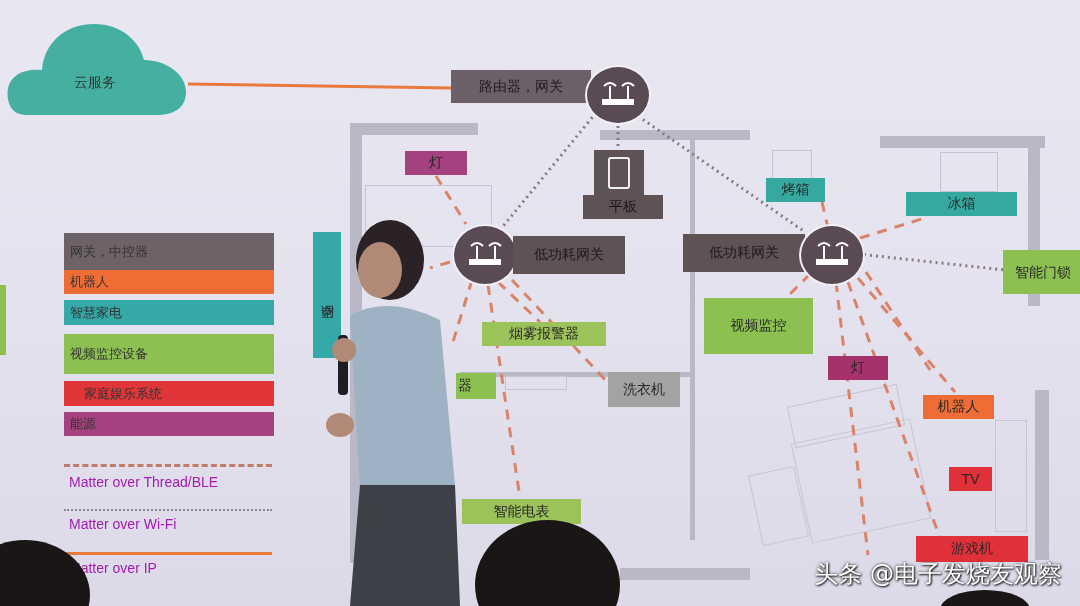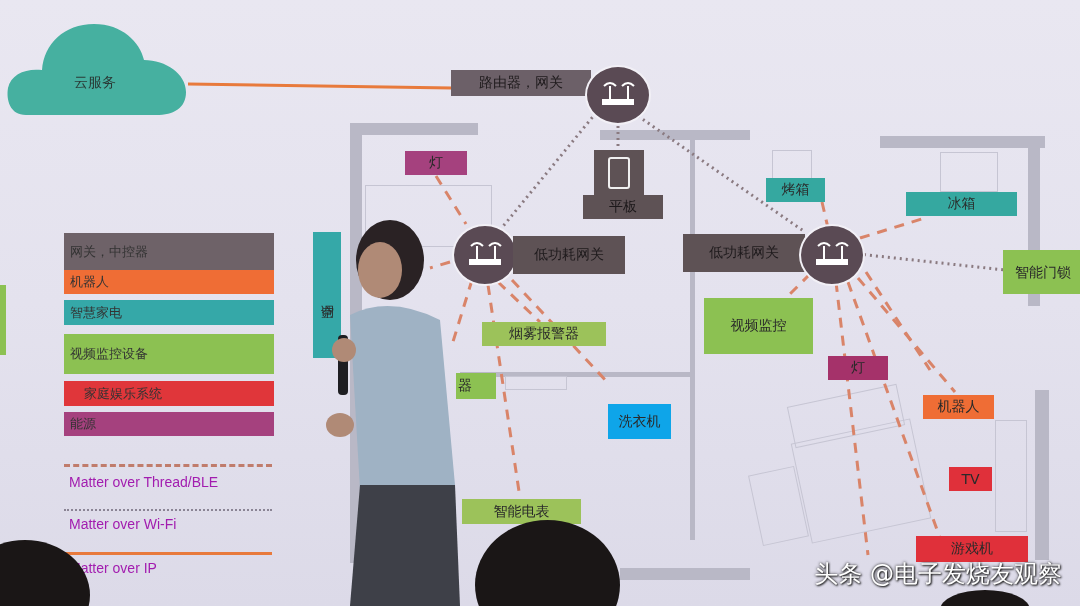--- a/index.html
+++ b/index.html
@@ -66,21 +66,21 @@
     <line x1="858" y1="278" x2="955" y2="392"></line>
     <line x1="866" y1="272" x2="930" y2="370"></line>
   </g>
 </svg>
 
 <svg class="abs" style="left:6px;top:20px;" width="182" height="98" viewBox="0 0 182 98">
   <path d="M20,95 C4,95 0,80 2,68 C5,54 20,48 36,50 C38,24 58,4 88,4 C116,4 134,22 138,40 C160,40 180,54 180,72 C180,88 168,95 150,95 Z" fill="#46b0a0"></path>
 </svg>
 <div class="box" style="left:40px;top:68px;width:110px;height:30px;font-size:14px;color:#2a3a36;">云服务</div>
 
-<div class="box" style="left:451px;top:70px;width:140px;height:26px;background:#6c6068;color:#1e1a1c;">路由器，网关</div>
+<div class="box" style="left:451px;top:70px;width:140px;height:33px;background:#6c6068;color:#1e1a1c;">路由器，网关</div>
 <div class="hub" style="left:585px;top:65px;width:62px;height:56px;">
   <svg width="40" height="30" viewBox="0 0 40 30">
     <path d="M6 6 q6-6 12 0 M24 6 q6-6 12 0" stroke="#fff" fill="none" stroke-width="2"></path>
     <line x1="12" y1="6" x2="12" y2="20" stroke="#fff" stroke-width="2"></line>
     <line x1="30" y1="6" x2="30" y2="20" stroke="#fff" stroke-width="2"></line>
     <rect x="4" y="19" width="32" height="6" fill="#fff"></rect>
   </svg>
 </div>
 
 <div class="abs" style="left:594px;top:150px;width:50px;height:45px;background:#5e5255;display:flex;align-items:center;justify-content:center;">
@@ -105,21 +105,21 @@
     <line x1="12" y1="6" x2="12" y2="20" stroke="#fff" stroke-width="2"></line>
     <line x1="30" y1="6" x2="30" y2="20" stroke="#fff" stroke-width="2"></line>
     <rect x="4" y="19" width="32" height="6" fill="#fff"></rect>
   </svg>
 </div>
 
 <div class="box" style="left:405px;top:151px;width:62px;height:24px;background:#a5417e;">灯</div>
 <div class="box" style="left:313px;top:232px;width:28px;height:126px;background:#35a8a8;writing-mode:vertical-rl;font-size:13px;">空调</div>
 <div class="box" style="left:482px;top:322px;width:124px;height:24px;background:#9cc25a;">烟雾报警器</div>
 <div class="box" style="left:456px;top:373px;width:40px;height:26px;background:#8cc152;justify-content:flex-start;padding-left:2px;">器</div>
-<div class="box" style="left:608px;top:404px;width:63px;height:35px;background:#0ea5e9;">洗衣机</div>
+<div class="box" style="left:608px;top:372px;width:72px;height:35px;background:#a3a3a3;">洗衣机</div>
 <div class="box" style="left:462px;top:499px;width:119px;height:25px;background:#9cc25a;">智能电表</div>
 <div class="box" style="left:766px;top:178px;width:59px;height:24px;background:#35a8a0;">烤箱</div>
 <div class="box" style="left:906px;top:192px;width:111px;height:24px;background:#35a8a0;">冰箱</div>
 <div class="box" style="left:1003px;top:250px;width:80px;height:44px;background:#8cc152;padding:0 12px;text-align:center;line-height:20px;">智能门锁</div>
 <div class="box" style="left:704px;top:298px;width:109px;height:56px;background:#8cc152;">视频监控</div>
 <div class="box" style="left:828px;top:356px;width:60px;height:24px;background:#a5326a;">灯</div>
 <div class="box" style="left:923px;top:395px;width:71px;height:24px;background:#ef6d35;">机器人</div>
 <div class="box" style="left:949px;top:467px;width:43px;height:24px;background:#e0303a;">TV</div>
 <div class="box" style="left:916px;top:536px;width:112px;height:26px;background:#e0303a;">游戏机</div>
 

